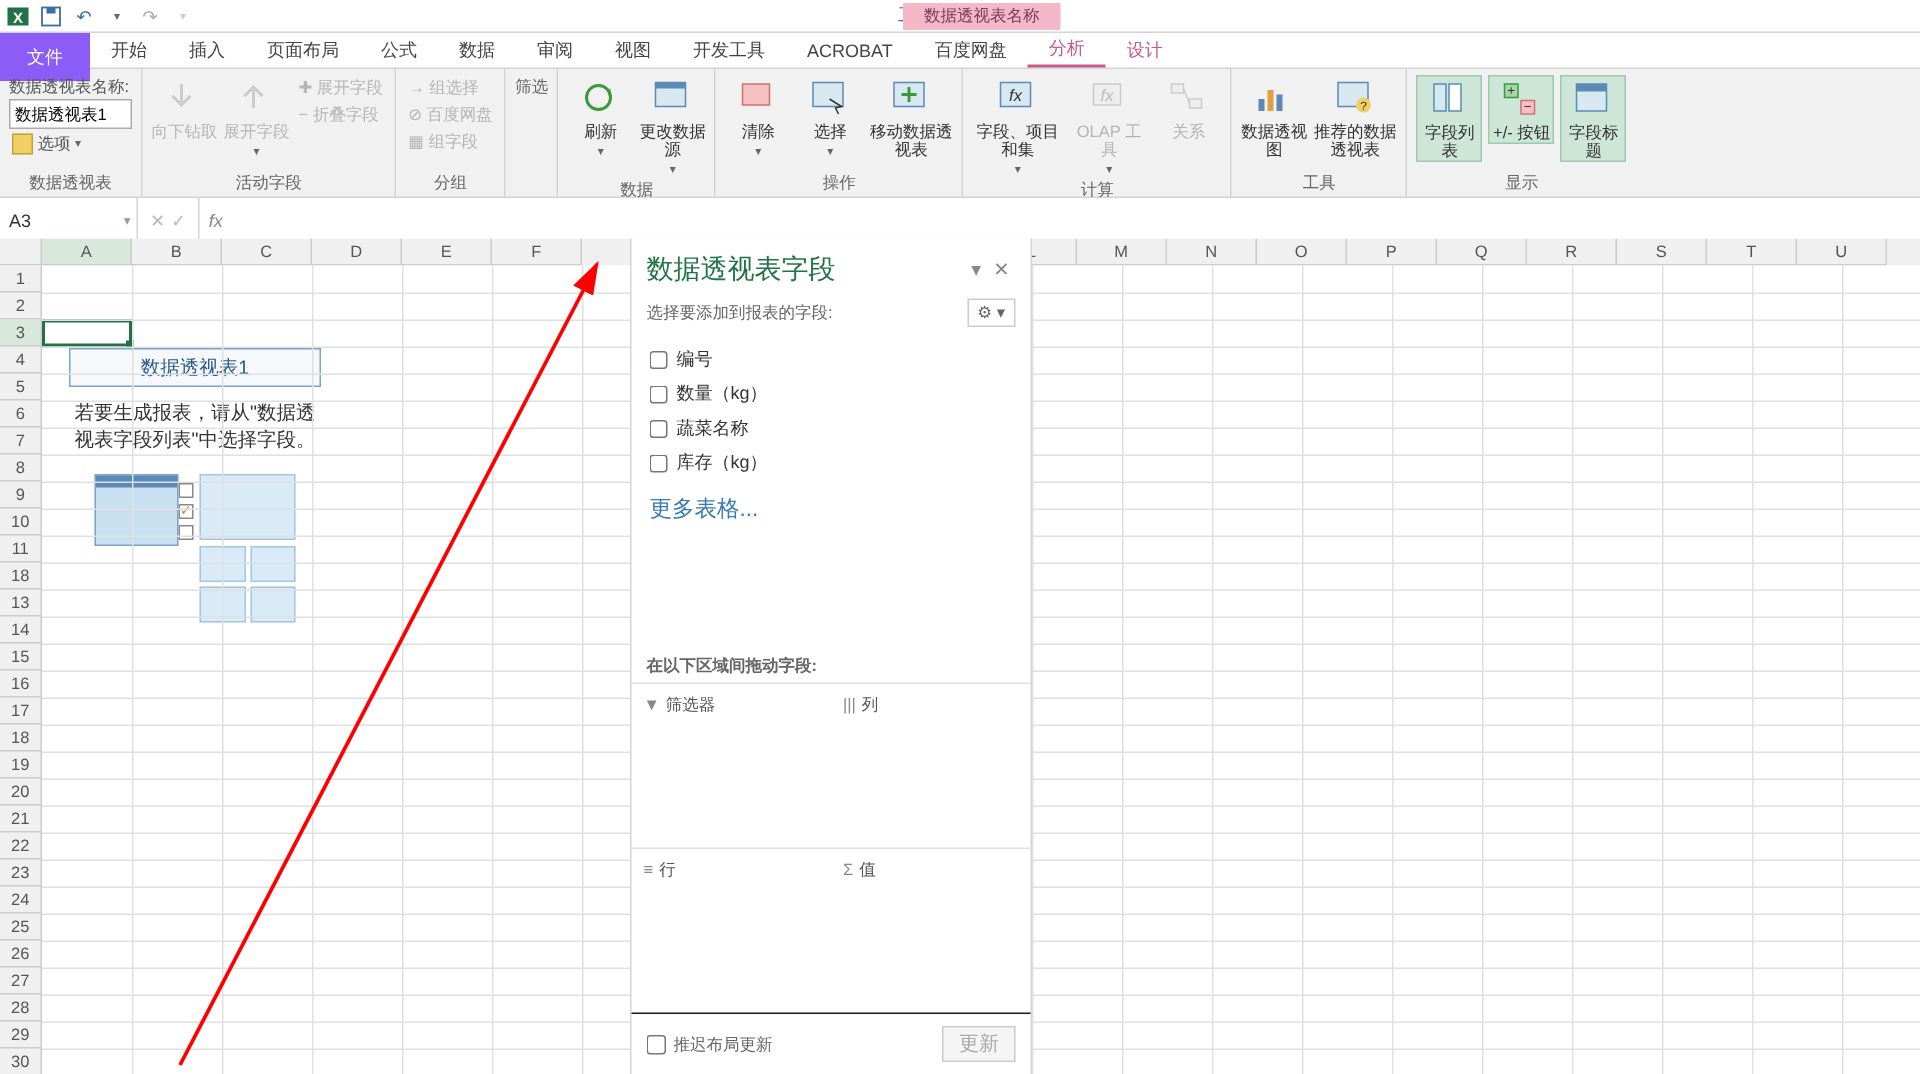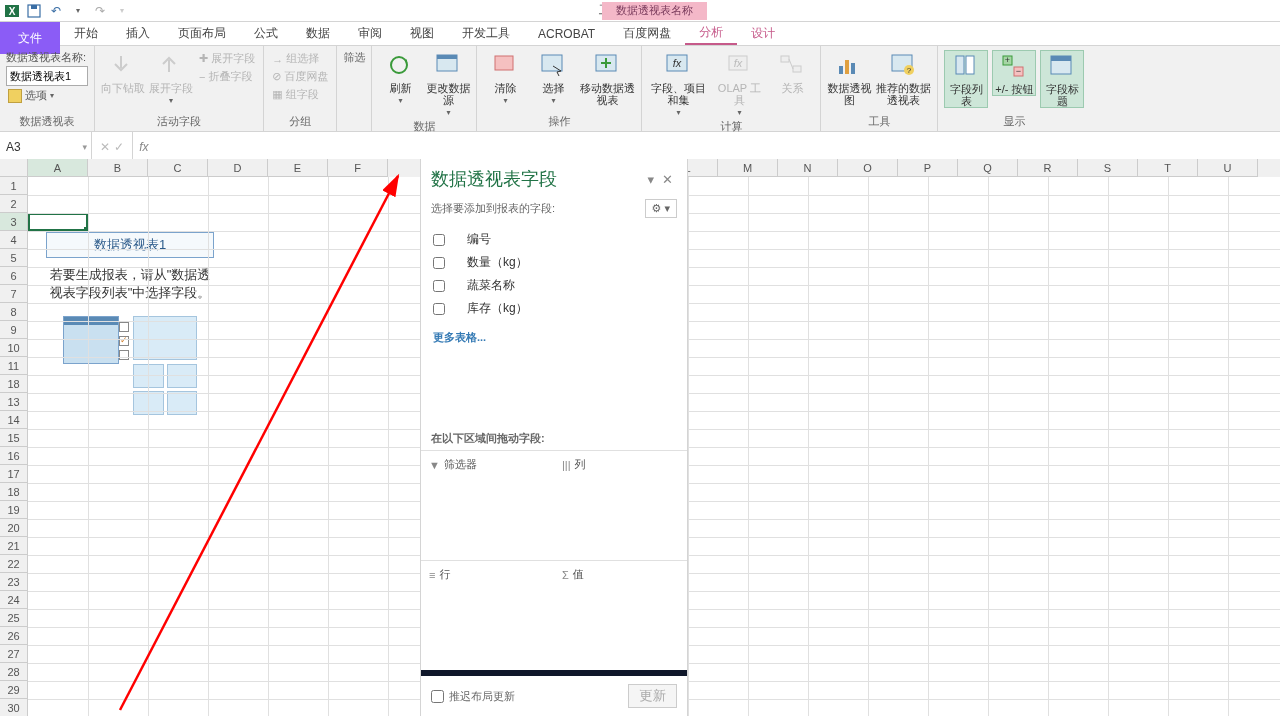--- a/index.html
+++ b/index.html
@@ -78,29 +78,29 @@
 .red-arrow { position: absolute; pointer-events: none; z-index: 50; }
 
 
 .field-pane { position: absolute; left: 420px; top: 159px; width: 268px; bottom: 0; background: #fff; border-left: 1px solid #d4d4d4; border-right: 1px solid #d4d4d4; display: flex; flex-direction: column; }
 .fp-header { display: flex; align-items: center; padding: 8px 10px 4px; }
 .fp-title { font-size: 18px; color: #217346; font-weight: normal; flex: 1; }
 .fp-header-icon { color: #888; font-size: 13px; cursor: pointer; padding: 0 4px; }
 .fp-sub { padding: 4px 10px; font-size: 11px; color: #666; display: flex; align-items: center; justify-content: space-between; }
 .fp-gear { border: 1px solid #ccc; padding: 2px 6px; font-size: 11px; color: #666; }
 .fp-fields { padding: 6px 12px; flex: 0 0 auto; }
-.fp-field { display: flex; align-items: center; gap: 22px; padding: 3px 0; font-size: 12px; color: #333; }
+.fp-field { display: flex; align-items: center; gap: 6px; padding: 3px 0; font-size: 12px; color: #333; }
 .fp-field input { width: 12px; height: 12px; }
-.fp-more { padding: 4px 12px 10px; font-size: 11px; color: #367bb5; cursor: pointer; font-weight: bold; }
+.fp-more { padding: 4px 12px 10px; font-size: 15px; color: #367bb5; cursor: pointer; }
 .fp-areas-label { padding: 8px 10px 4px; font-size: 11px; color: #666; font-weight: bold; }
 .fp-areas { display: grid; grid-template-columns: 1fr 1fr; flex: 1; }
 .fp-area { border-top: 1px solid #e0e0e0; padding: 6px 8px; min-height: 110px; }
 .fp-area-title { font-size: 11px; color: #555; display: flex; align-items: center; gap: 4px; }
 .fp-area-title .ic { font-size: 11px; color: #888; }
-.fp-footer { border-top: 6px solid #0f172a; padding: 8px 10px; display: flex; align-items: center; justify-content: space-between; font-size: 11px; color: #666; }
+.fp-footer { border-top: 1px solid #0f172a; padding: 8px 10px; display: flex; align-items: center; justify-content: space-between; font-size: 11px; color: #666; }
 .fp-footer label { display: flex; align-items: center; gap: 5px; }
 .fp-update { border: 1px solid #ccc; padding: 2px 10px; color: #aaa; background: #f5f5f5; }
 
 svg.icon { display: block; }
 </style>
 </head>
 <body>
 
 <div class="titlebar">
   <div class="qat">

